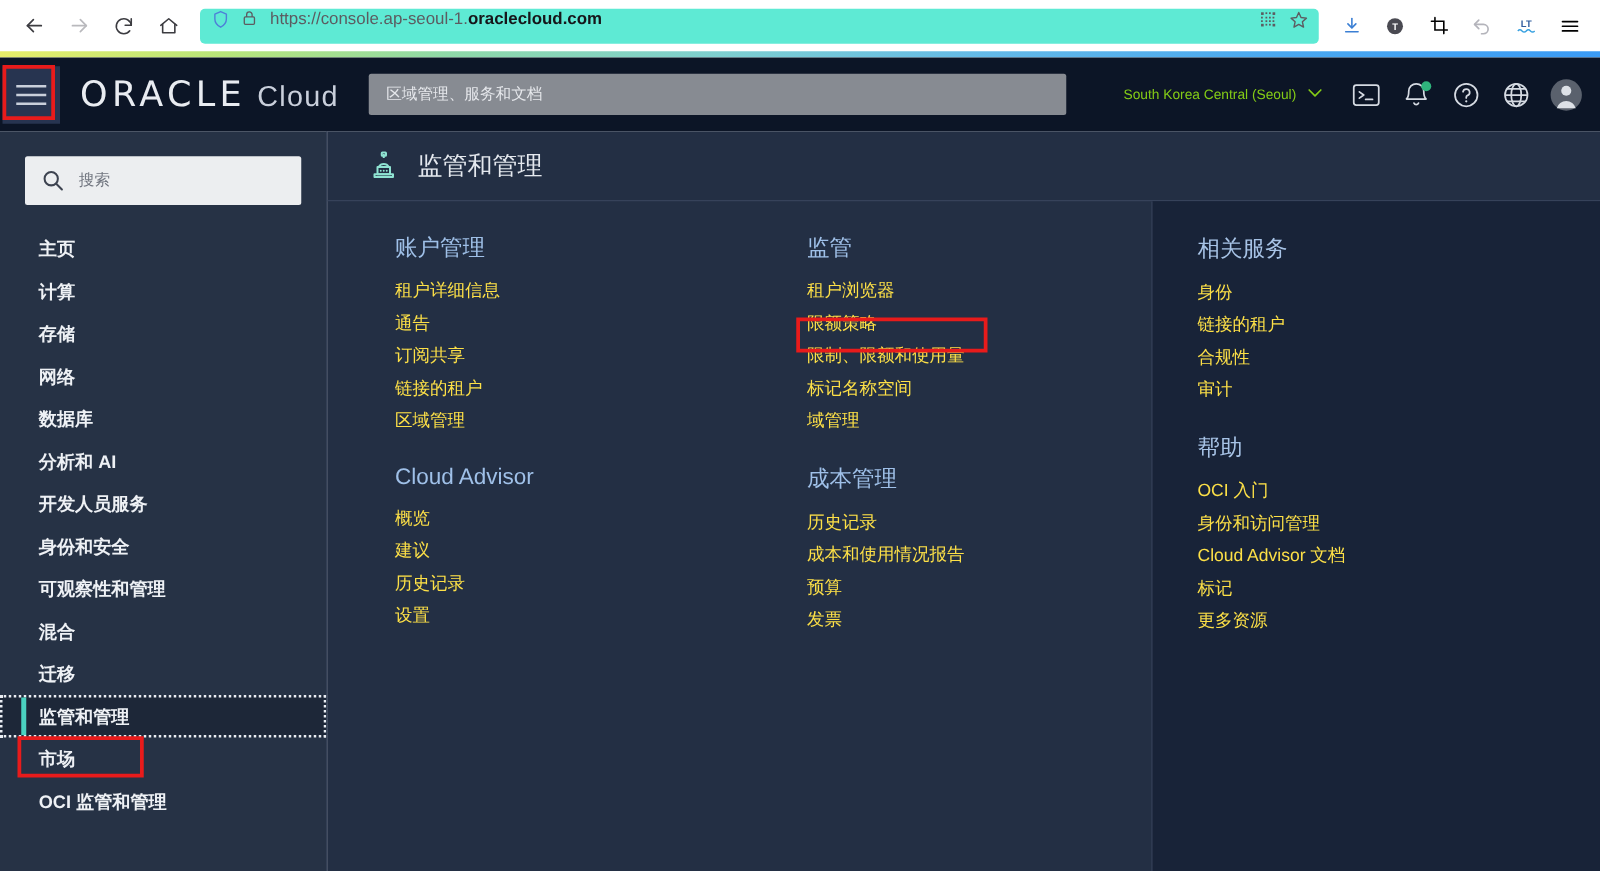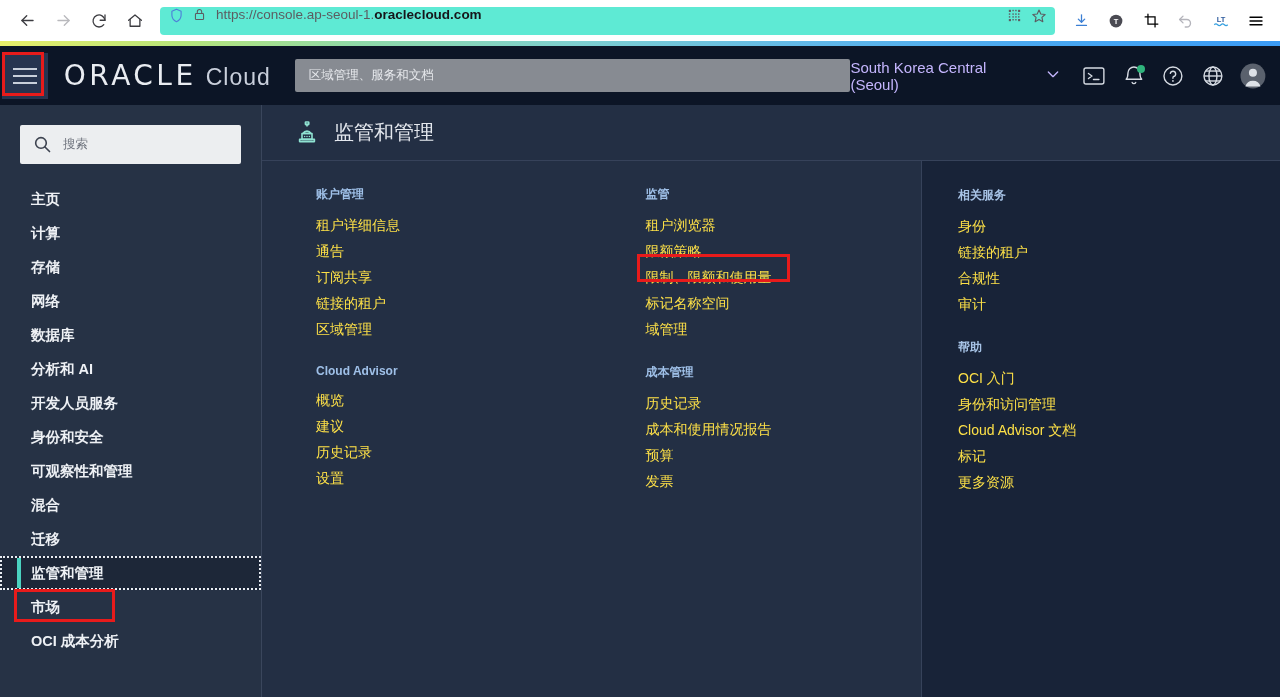--- a/index.html
+++ b/index.html
@@ -77,21 +77,21 @@
     background: #878b92; border-radius: 2px;
     display: flex; align-items: center; padding: 0 14px;
   }
   #global-search span { font-size: 12.5px; color: #e6e8ec; }
 
   #header-right {
     margin-left: auto; display: flex; align-items: center; gap: 14px; padding-right: 14px;
   }
   #region-sel {
     display: flex; align-items: center; gap: 7px;
-    font-size: 15px; color: #c4b5fd; margin-right: 6px;
+    font-size: 11px; color: #84cc16; margin-right: 6px;
   }
   .hdr-icon { width: 26px; height: 26px; color: #d5dae2; position: relative; }
   .hdr-icon svg { display: block; width: 100%; height: 100%; }
   #notif-dot {
     position: absolute; right: 1px; top: 2px; width: 8px; height: 8px;
     border-radius: 50%; background: #2fb47c;
   }
 
   
   #sidebar {
@@ -141,21 +141,21 @@
     flex: 0 0 659px; display: flex; padding-top: 25px;
   }
   #cols-right {
     flex: 1; background: #182338; border-left: 1px solid #36425a; padding-top: 26px;
   }
   .col { width: 50%; padding-left: 54px; }
   #cols-right .col { width: 100%; padding-left: 36px; }
 
   .grp { margin-bottom: 22px; }
   .grp-title {
-    font-size: 12px; font-weight: 700; color: #9fc0e8; margin-bottom: 9px;
+    font-size: 18px; font-weight: 400; color: #9fc0e8; margin-bottom: 9px;
   }
   #cols-right .grp-title { color: #a7c3e6; }
   .grp-link {
     font-size: 14px; color: #fde047; line-height: 26px;
     display: block; position: relative; width: max-content;
   }
   #link-redbox {
     position: absolute; left: 637px; top: 254px; width: 153px; height: 28px;
     border: 3px solid #e81b1b; pointer-events: none; z-index: 15;
   }
@@ -383,21 +383,21 @@
       <div class="side-item">
         <span>迁移</span>
       </div>
       <div class="side-item active focused">
         <span>监管和管理</span>
       </div>
       <div class="side-item">
         <span>市场</span>
       </div>
       <div class="side-item">
-        <span>OCI 成本分析</span>
+        <span>OCI 监管和管理</span>
       </div>
     </div>
 </div>
 <div id="side-redbox"></div>
 
 <div id="main">
   <div id="page-head">
     <span id="gov-icon">
       <svg viewBox="0 0 26 26" fill="none" stroke="currentColor" stroke-width="1.6" stroke-linejoin="round">
           <path d="M13 3.2v3.2"></path>

